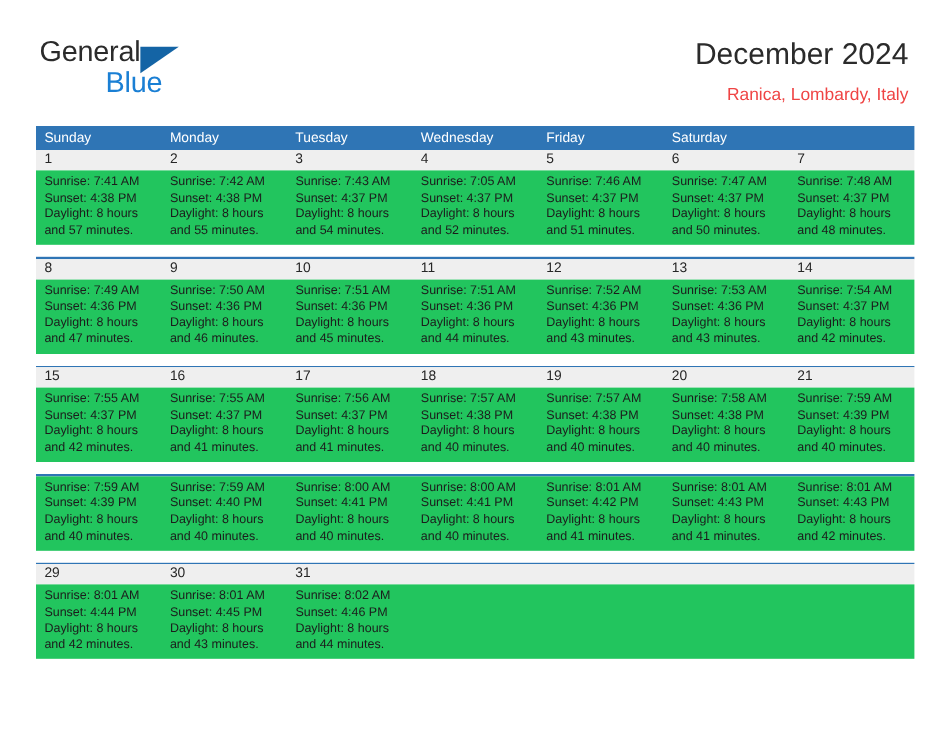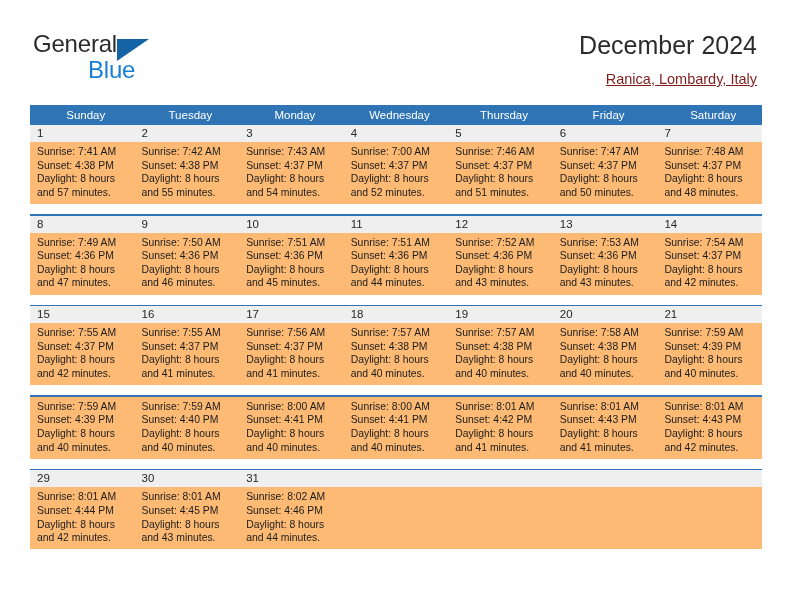--- a/index.html
+++ b/index.html
@@ -75,41 +75,39 @@
     text-align: right;
   }
   .month-title {
     font-size: 25px;
     color: #2b2b2b;
     line-height: 34px;
     white-space: nowrap;
   }
   .location {
     font-size: 14.5px;
-    color: #7f1d1d;
+    color: #ef4444;
     line-height: 20px;
     margin-top: 7px;
     white-space: nowrap;
-    text-decoration: underline;
   }
 
   
   .calendar {
     position: absolute;
     left: 30px;
     top: 105px;
     width: 732px;
   }
 
   .dow-row {
     display: flex;
     width: 732px;
     height: 20px;
     background: #2f75b5;
-    text-align: center;
   }
   .dow-cell {
     width: 104.57px;
     box-sizing: border-box;
     padding-left: 7px;
     color: #ffffff;
     font-size: 11.5px;
     line-height: 20px;
     white-space: nowrap;
     overflow: hidden;
@@ -139,21 +137,22 @@
     box-sizing: border-box;
     padding-left: 7px;
     font-size: 11.5px;
     line-height: 17px;
     color: #262626;
   }
   .week-bodies {
     display: flex;
     width: 732px;
     height: 62px;
-    background: #fdba74;
+    background: #22c55e;
+    justify-content: center;
   }
   .body-cell {
     width: 104.57px;
     box-sizing: border-box;
     padding: 3px 5px 0 7px;
   }
   .body-line {
     font-size: 10.4px;
     line-height: 13.6px;
     color: #1c1c1c;
@@ -177,24 +176,23 @@
       <div class="month-title">December 2024</div>
       <div class="location">Ranica, Lombardy, Italy</div>
     </div>
 
   </div>
 
   <div class="calendar">
 
     <div class="dow-row">
       <div class="dow-cell">Sunday</div>
+      <div class="dow-cell">Monday</div>
       <div class="dow-cell">Tuesday</div>
-      <div class="dow-cell">Monday</div>
       <div class="dow-cell">Wednesday</div>
-      <div class="dow-cell">Thursday</div>
       <div class="dow-cell">Friday</div>
       <div class="dow-cell">Saturday</div>
     </div>
 
     <div class="week">
       <div class="week-numbers">
         <div class="num-cell">1</div>
         <div class="num-cell">2</div>
         <div class="num-cell">3</div>
         <div class="num-cell">4</div>
@@ -215,21 +213,21 @@
           <div class="body-line">Daylight: 8 hours</div>
           <div class="body-line">and 55 minutes.</div>
         </div>
         <div class="body-cell">
           <div class="body-line">Sunrise: 7:43 AM</div>
           <div class="body-line">Sunset: 4:37 PM</div>
           <div class="body-line">Daylight: 8 hours</div>
           <div class="body-line">and 54 minutes.</div>
         </div>
         <div class="body-cell">
-          <div class="body-line">Sunrise: 7:00 AM</div>
+          <div class="body-line">Sunrise: 7:05 AM</div>
           <div class="body-line">Sunset: 4:37 PM</div>
           <div class="body-line">Daylight: 8 hours</div>
           <div class="body-line">and 52 minutes.</div>
         </div>
         <div class="body-cell">
           <div class="body-line">Sunrise: 7:46 AM</div>
           <div class="body-line">Sunset: 4:37 PM</div>
           <div class="body-line">Daylight: 8 hours</div>
           <div class="body-line">and 51 minutes.</div>
         </div>

